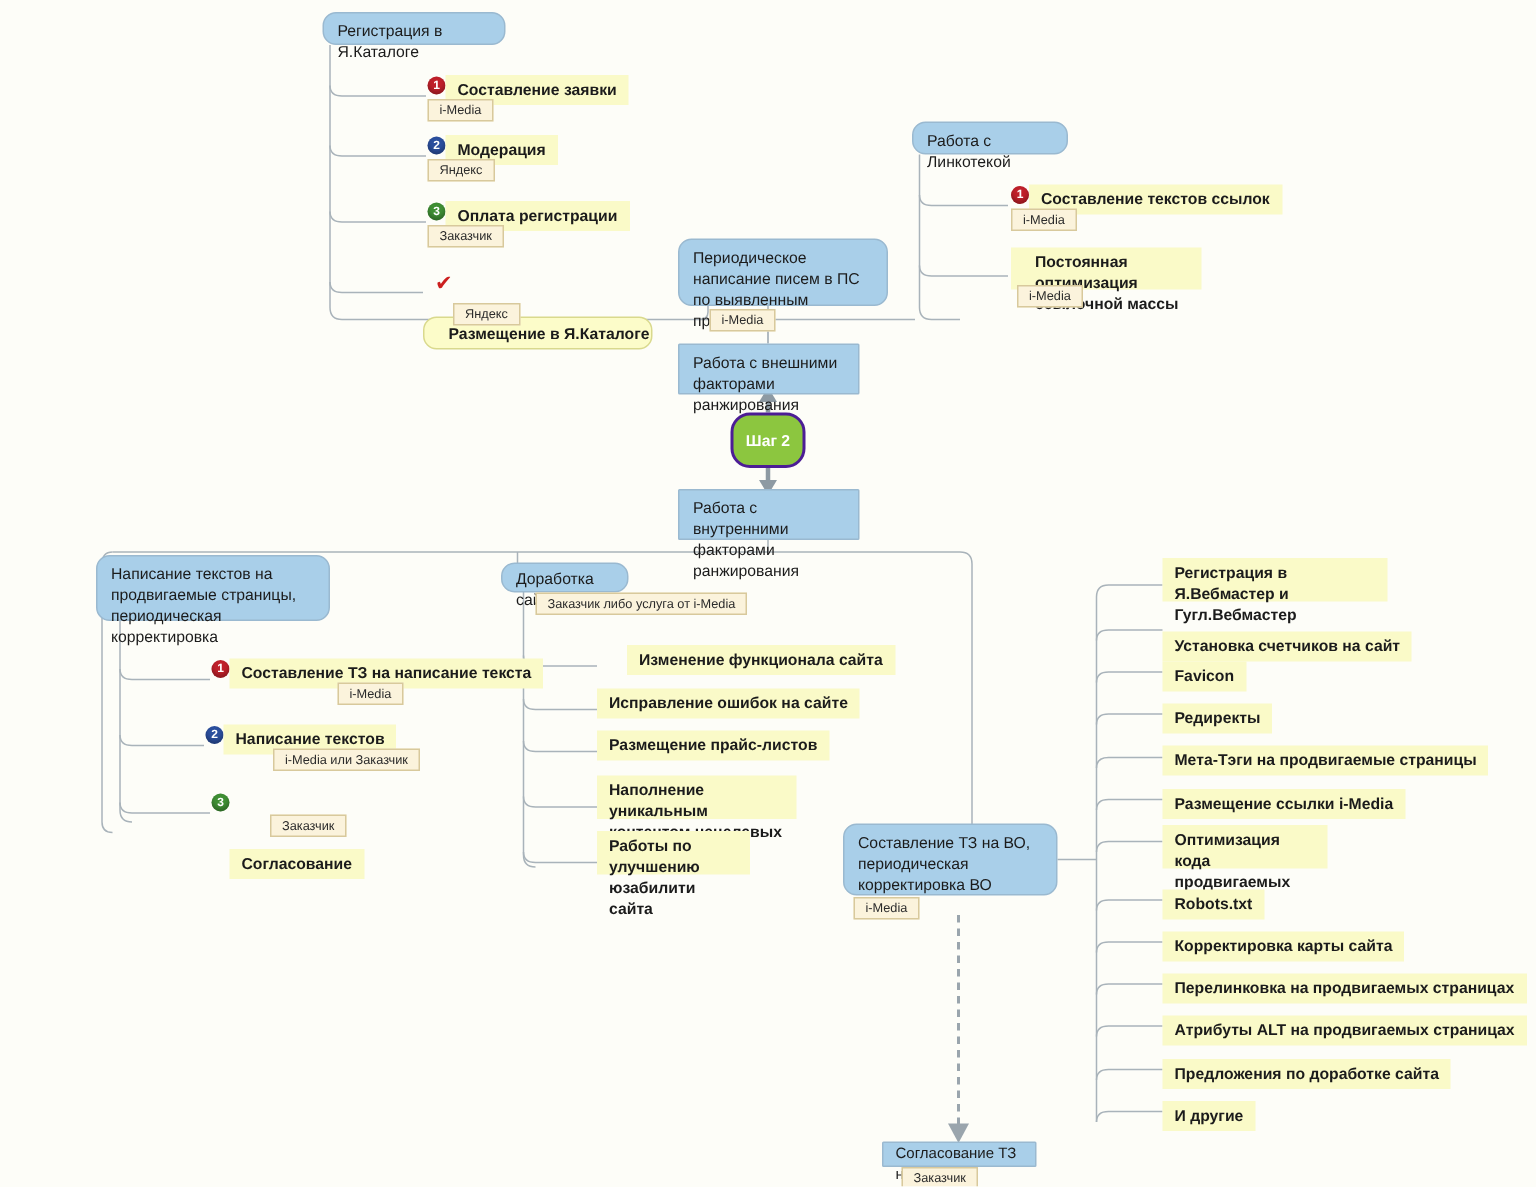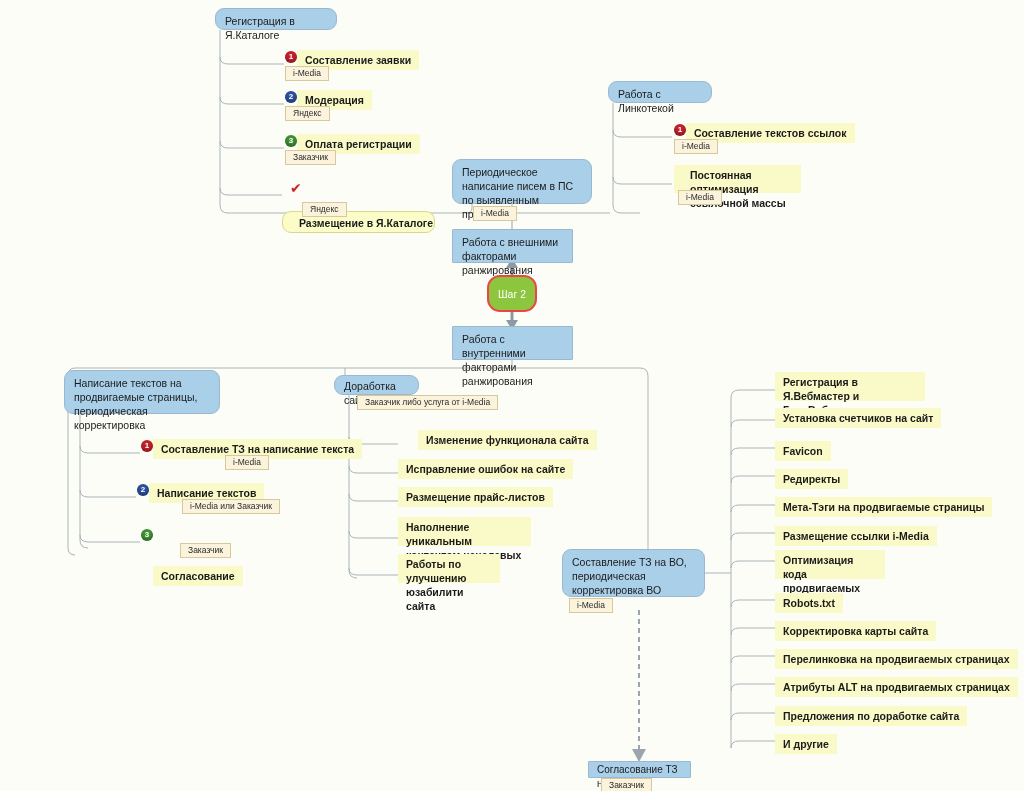--- a/index.html
+++ b/index.html
@@ -75,24 +75,24 @@
 
   .check{
     position:absolute;color:#cc1f1f;font-size:14px;font-weight:bold;
     line-height:14px;
   }
 
   
   .step{
     position:absolute;
     background:#8cc63f;
-    border:2px solid #ef4444;
+    border:2px solid #4c1d95;
     border-radius:13px;
     color:#ffffff;
-    font-size:10.5px;font-weight:normal;
+    font-size:10.5px;font-weight:bold;
     text-align:center;
     box-sizing:border-box;
     display:flex;align-items:center;justify-content:center;
   }
 </style>
 </head>
 <body>
 
 <div id="canvas">
 
@@ -220,21 +220,21 @@
   <div class="yel" style="left:418px;top:430px;">Изменение функционала сайта</div>
   <div class="yel" style="left:398px;top:459px;">Исправление ошибок на сайте</div>
   <div class="yel" style="left:398px;top:487px;">Размещение прайс-листов</div>
   <div class="yel wrap" style="left:398px;top:517px;width:133px;height:29px;">Наполнение уникальным контентом нецелевых страниц</div>
   <div class="yel wrap" style="left:398px;top:554px;width:102px;height:29px;">Работы по улучшению юзабилити сайта</div>
 
   <div class="blue" style="left:562px;top:549px;width:143px;height:48px;">Составление ТЗ на ВО, периодическая корректировка ВО</div>
   <div class="tag" style="left:569px;top:598px;">i-Media</div>
 
   <div class="yel wrap" style="left:775px;top:372px;width:150px;height:29px;">Регистрация в Я.Вебмастер и Гугл.Вебмастер</div>
-  <div class="yel" style="left:775px;top:408px;">Установка счетчиков на сайт</div>
+  <div class="yel" style="left:775px;top:421px;">Установка счетчиков на сайт</div>
   <div class="yel" style="left:775px;top:441px;">Favicon</div>
   <div class="yel" style="left:775px;top:469px;">Редиректы</div>
   <div class="yel" style="left:775px;top:497px;">Мета-Тэги на продвигаемые страницы</div>
   <div class="yel" style="left:775px;top:526px;">Размещение ссылки i-Media</div>
   <div class="yel wrap" style="left:775px;top:550px;width:110px;height:29px;">Оптимизация кода продвигаемых страниц</div>
   <div class="yel" style="left:775px;top:593px;">Robots.txt</div>
   <div class="yel" style="left:775px;top:621px;">Корректировка карты сайта</div>
   <div class="yel" style="left:775px;top:649px;">Перелинковка на продвигаемых страницах</div>
   <div class="yel" style="left:775px;top:677px;">Атрибуты ALT на продвигаемых страницах</div>
   <div class="yel" style="left:775px;top:706px;">Предложения по доработке сайта</div>

